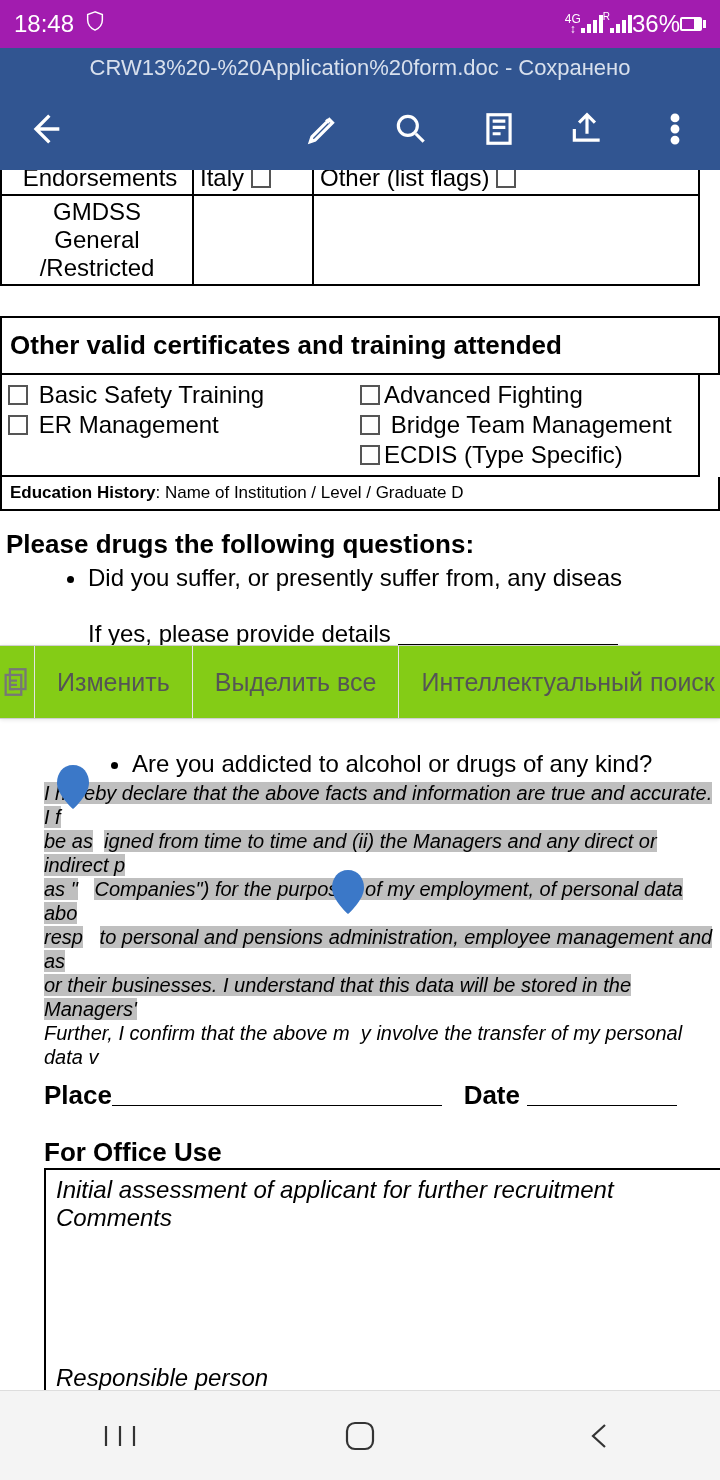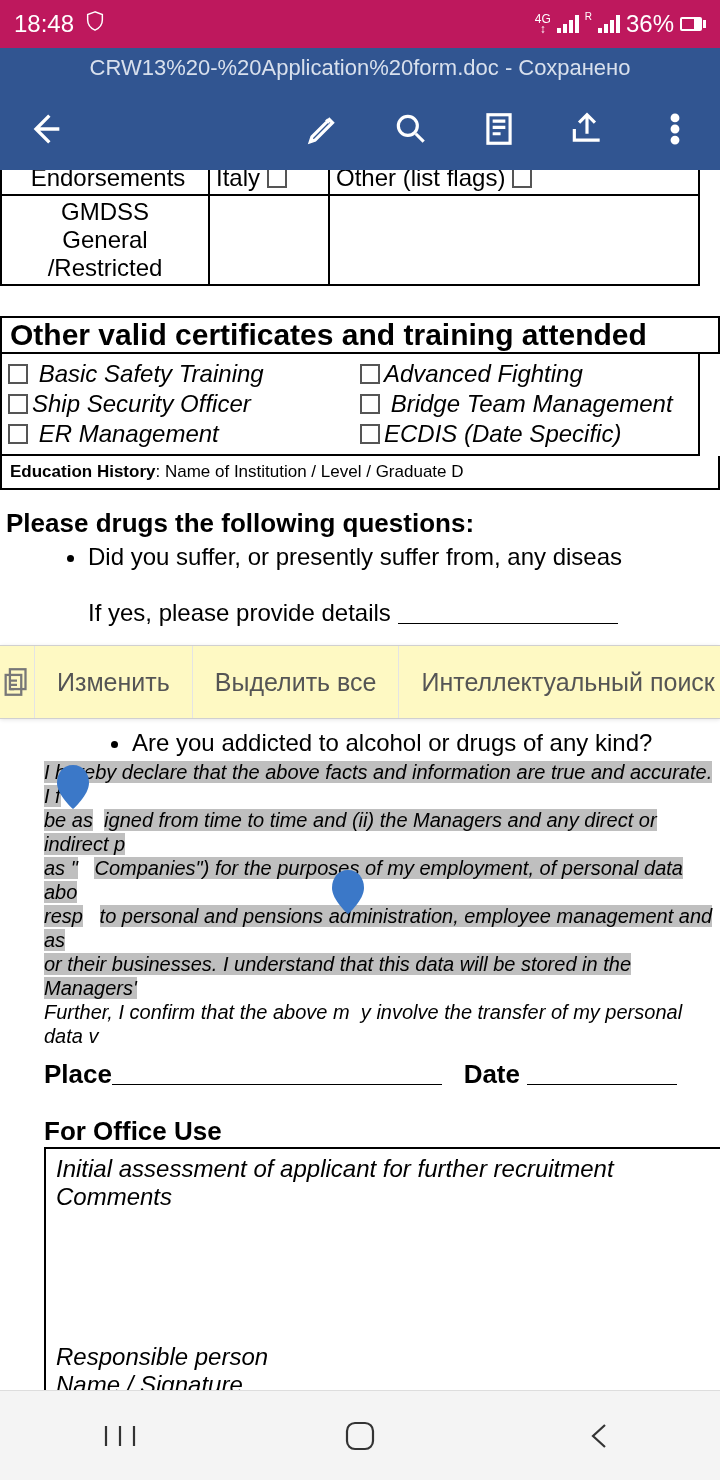--- a/index.html
+++ b/index.html
@@ -1,19 +1,19 @@
 <!DOCTYPE html>
 <html><head>
 <meta charset="utf-8">
 <style>
   * { box-sizing: border-box; margin: 0; padding: 0; }
   html, body { width: 720px; height: 1480px; font-family: Arial, Helvetica, sans-serif; background: #fff; overflow: hidden; }
-  .status-bar { height: 48px; background: #be185d; color: #fff; display: flex; align-items: center; justify-content: space-between; padding: 0 14px; font-size: 24px; }
+  .status-bar { height: 48px; background: #a21caf; color: #fff; display: flex; align-items: center; justify-content: space-between; padding: 0 14px; font-size: 24px; }
   .status-left { display: flex; align-items: center; gap: 10px; }
-  .status-right { display: flex; align-items: center; gap: 6px; }
+  .status-right { display: flex; align-items: center; gap: 0; }
   .shield-icon svg { width: 22px; height: 22px; }
   .signal-bars { display: inline-flex; align-items: flex-end; gap: 2px; height: 18px; }
   .signal-bars span { width: 4px; background: #fff; display: inline-block; }
   .signal-bars span:nth-child(1){height:5px} .signal-bars span:nth-child(2){height:9px}
   .signal-bars span:nth-child(3){height:13px} .signal-bars span:nth-child(4){height:18px}
   .battery { display:inline-flex; align-items:center; }
   .battery-body{ width:22px; height:14px; border:2px solid #fff; border-radius:2px; position:relative; }
   .battery-fill{ position:absolute; right:0; top:0; bottom:0; width:36%; background:#fff; }
   .battery-tip{ width:3px; height:8px; background:#fff; margin-left:1px; }
   .fourg { font-size:12px; line-height:10px; }
@@ -24,33 +24,33 @@
   .tb-right { display:flex; align-items:center; gap: 50px; }
   .icon-btn { color:#fff; display:flex; align-items:center; justify-content:center; }
   .icon-btn svg { width: 38px; height: 38px; stroke:#fff; fill:none; stroke-width:2; }
   .back-arrow svg { width:40px; height:40px; }
 
   .doc-area { position:relative; height: calc(1480px - 48px - 40px - 82px - 90px); overflow:hidden; background:#fff; }
   .doc-content { font-family: "Tahoma", "Verdana", sans-serif; color:#000; font-size:22px; padding-left:44px; }
   .tbl { border-collapse: collapse; width: 700px; }
   .tbl td { border:2px solid #000; padding:2px 6px; font-size:24px; }
   .checkbox { display:inline-block; width:20px; height:20px; border:2px solid #555; vertical-align:middle; margin:0 4px 3px 0; }
-  .cert-list { width: 700px; border:2px solid #000; border-top:none;font-style:italic; }
-  .cert-title { font-weight:bold; border:2px solid #000; padding:0 8px; font-size:30px; }
+  .cert-list { width: 700px; border:2px solid #000; border-top:none; }
+  .cert-title { font-weight:bold; border:2px solid #000; padding:12px 8px; font-size:26px; }
   .cert-cols { display:flex; padding:4px 6px; font-size:24px; gap:20px; }
   .cert-col { flex:1; }
   .cert-col div { margin:2px 0; }
   .edu-row { border:2px solid #000; border-top:none; padding:6px 8px; font-size:17px; }
   .qtitle { font-weight:bold; font-size:26px; margin:18px 0 4px 0; padding-left:6px; }
   .bullets { padding-left:88px; font-size:24px; }
   .bullets li { list-style: disc; margin:2px 0; }
   .underline { display:inline-block; border-bottom:1px solid #000; min-width:220px; height:18px; vertical-align:middle; }
   .long-line { display:block; border-bottom:2px solid #000; margin-left:110px; margin-right:0; height:28px; margin-top:4px; }
 
-  .context-bar { position:absolute; left:0; right:0; top:475px; height:74px; background:#fef9c3; display:flex; align-items:stretch; border-top:1px solid #d0d0d0; border-bottom:1px solid #d0d0d0; box-shadow:0 1px 4px rgba(0,0,0,0.1); z-index:5; }
+  .context-bar { position:absolute; left:0; right:0; top:475px; height:74px; background:#84cc16; display:flex; align-items:stretch; border-top:1px solid #d0d0d0; border-bottom:1px solid #d0d0d0; box-shadow:0 1px 4px rgba(0,0,0,0.1); z-index:5; }
   .ctx-icon { width:80px; display:flex; align-items:center; justify-content:center; border-right:1px solid #e4e4e4; }
   .ctx-icon svg { width:34px; height:34px; stroke:#777; fill:none; stroke-width:1.6; }
   .ctx-item { padding:0 22px; display:flex; align-items:center; font-size:25px; color:#555; border-right:1px solid #e4e4e4; white-space:nowrap; }
 
   .decl { margin-top:0px; font-style:italic; color:#000; font-size:20px; line-height:24px; background:#bfbfbf; padding:1px 0 1px 0; }
   .decl span { background:#bfbfbf; }
   .place-date { font-size:26px; font-weight:bold; margin-top:10px; }
   .office-title { font-size:26px; font-weight:bold; margin-top:26px; }
   .office-box { border:2px solid #000; width: 700px; min-height:260px; padding:6px 10px; font-size:24px; font-style:italic; display:flex; flex-direction:column; }
   .office-box .grow { flex:1; }
@@ -147,21 +147,21 @@
     </span>
   </div>
 </div>
 
 <div class="doc-area">
   <div class="doc-content firstblock">
 
     <table class="tbl" style="margin-top:-10px;">
       <tbody>
           <tr>
-        <td style="width:208px; text-align:center;padding-left:12px;">Endorsements</td>
+        <td style="width:192px; text-align:center;padding-left:12px;">Endorsements</td>
         <td style="width:120px;"><span>Italy</span> <span class="checkbox"></span></td>
         <td><span>Other (list flags)</span> <span class="checkbox"></span></td>
       </tr>
       <tr>
         <td style="text-align:center;">
           <div>GMDSS</div>
           <div>General /Restricted</div>
         </td>
         <td></td>
             <td></td>
@@ -169,27 +169,26 @@
     </tbody>
       </table>
 
     <div style="height:30px;"></div>
 
     <div class="cert-title">Other valid certificates and training attended</div>
     <div class="cert-list">
       <div class="cert-cols">
         <div class="cert-col">
           <div><span class="checkbox"></span> <span>Basic Safety Training</span></div>
-          <div><span class="checkbox"></span><span>Ship Security Officer</span></div>
           <div><span class="checkbox"></span> <span>ER Management</span></div>
         </div>
         <div class="cert-col">
           <div><span class="checkbox"></span><span>Advanced Fighting</span></div>
           <div><span class="checkbox"></span> <span>Bridge Team Management</span></div>
-          <div><span class="checkbox"></span><span>ECDIS (Date Specific)</span></div>
+          <div><span class="checkbox"></span><span>ECDIS (Type Specific)</span></div>
         </div>
       </div>
     </div>
     <div class="edu-row">
       <b>Education History</b><span>: Name of Institution / Level / Graduate D</span>
     </div>
 
     <div class="qtitle">Please drugs the following questions:</div>
     <ul class="bullets">
       <li>

